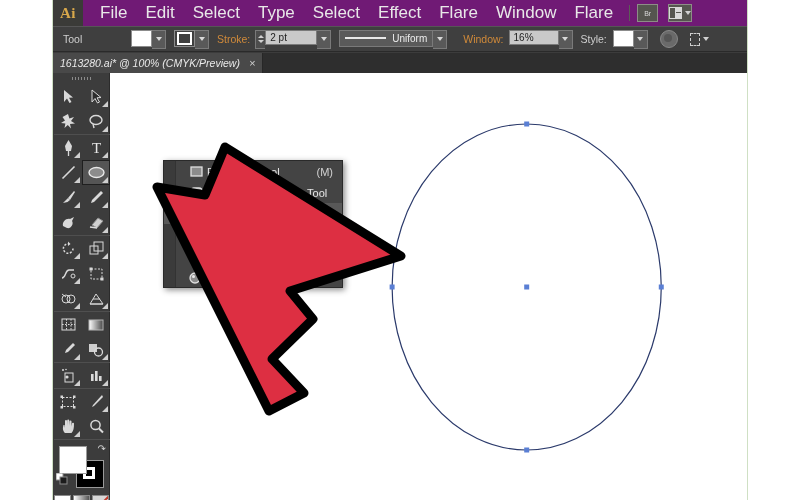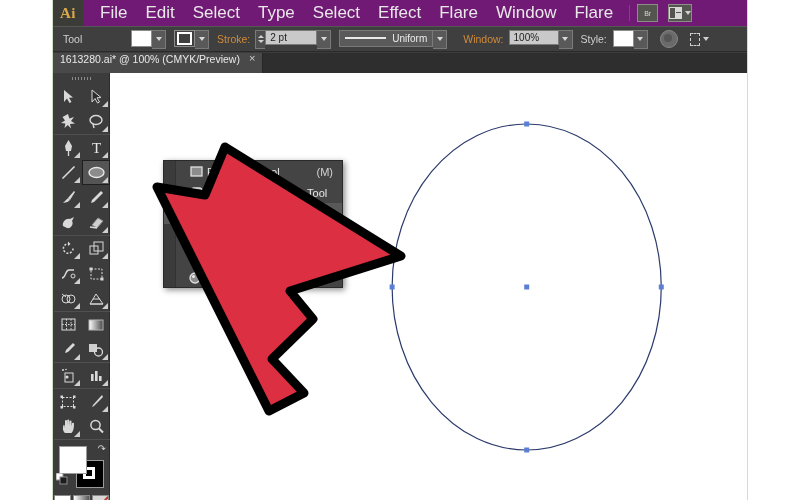--- a/index.html
+++ b/index.html
@@ -57,21 +57,21 @@
   .cb-circle:after{content:"";position:absolute;left:3px;top:3px;width:8px;height:8px;border-radius:50%;
              background:#555;}
   .cb-tr{width:19px;height:16px;margin-left:12px;display:flex;align-items:center;justify-content:center;
          position:relative;}
   .cb-tr i{width:13px;height:11px;border:1px dashed #cfcfcf;display:block;}
   .gap{width:8px;}
 
   
   .tabbar{position:absolute;left:0;top:53px;width:100%;height:20px;background:#2e2e2e;}
   .doctab{position:absolute;left:0;top:0;height:20px;background:#494949;
-          border-right:1px solid #272727;display:flex;align-items:flex-start;padding:0 7px;box-sizing:border-box;}
+          border-right:1px solid #272727;display:flex;align-items:center;padding:0 7px;box-sizing:border-box;font-style:italic;}
   .doctab .title{color:#e9e9e9;font-size:10.5px;white-space:nowrap;}
   .doctab .x{color:#cfcfcf;font-size:11px;margin-left:9px;line-height:1;}
 
   
   .canvas{position:absolute;left:57px;top:73px;right:0;bottom:0;background:#ffffff;overflow:hidden;}
   .art{position:absolute;left:0;top:0;width:100%;height:100%;}
 
   
   .toolbox{position:absolute;left:1px;top:73px;width:56px;height:424px;background:#3c3c3c;
            border-right:1px solid #2b2b2b;box-sizing:border-box;}
@@ -180,21 +180,21 @@
           <span>Uniform</span>
       </span>
       <span class="dd">
           <i class="caret"></i>
         </span>
     </div>
     <div class="gap"></div>
     <div class="gap"></div>
     <div class="cb-link">Window:</div>
     <div style="display:flex">
-      <span class="field" style="width:50px">100%</span>
+      <span class="field" style="width:50px">16%</span>
       <span class="dd">
           <i class="caret"></i>
         </span>
     </div>
     <div class="gap"></div>
     <div class="cb-label">Style:</div>
     <div style="display:flex">
       <span class="swatch"></span>
       <span class="dd">
           <i class="caret"></i>

